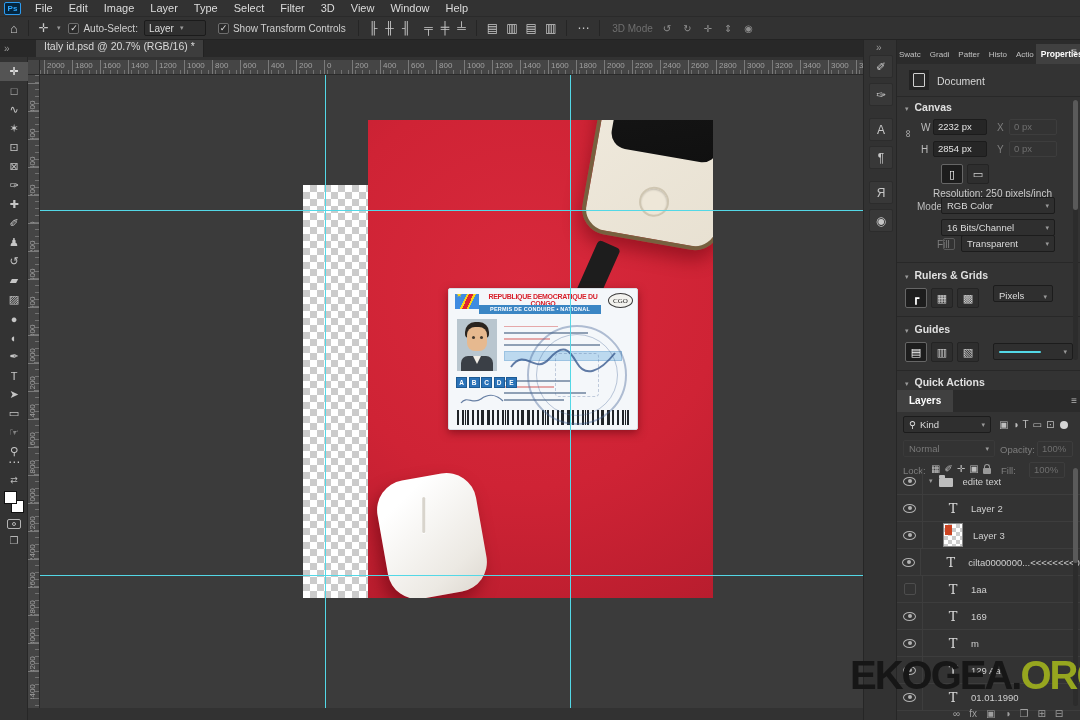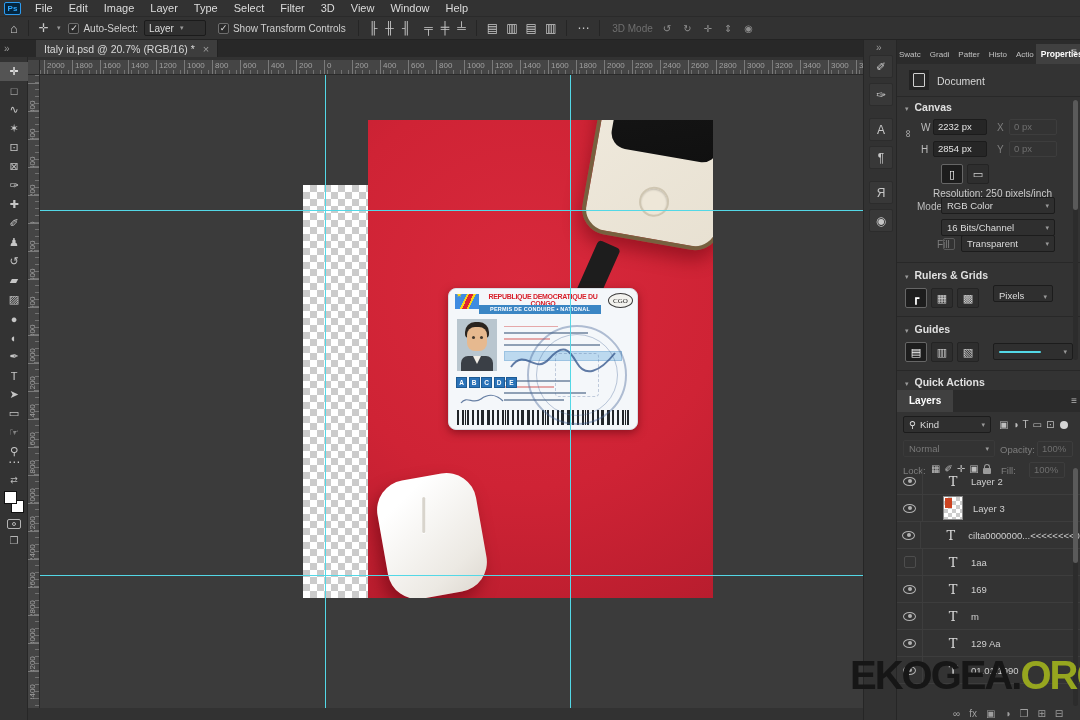--- a/index.html
+++ b/index.html
@@ -28,21 +28,21 @@
   .dd{ background:#2f2f2f; border:1px solid #1b1b1b; border-radius:2px; height:16px;
        display:inline-flex; align-items:center; padding:0 4px; gap:6px; color:#ddd;}
   .dd .car{ color:#9a9a9a; font-size:7px;}
   .grey-lab{ color:#6f6f6f; margin:0 6px;}
   .ob-label{color:#cfcfcf; margin-right:6px;}
 
   
   #tabbar{ left:0; top:40px; width:863px; height:17px; background:#282828;}
   #tab-collapse{ left:4px; top:43px; color:#9a9a9a; font-size:10px;}
   #doctab{ left:36px; top:40px; height:17px; background:#3d3d3d; display:flex; align-items:center;
-           padding:0 8px; gap:8px; font-size:10.5px; color:#d8d8d8; border-right:1px solid #222;}
+           padding:0 8px; gap:8px; font-size:10.5px; color:#d8d8d8; border-right:1px solid #222;flex-direction:column;}
   #doctab .close{ color:#9a9a9a; font-size:11px;}
 
   
   #toolbar{ left:0; top:57px; width:28px; height:663px; background:#333333; border-right:1px solid #272727;}
   .tool{ width:28px; height:19px; display:flex; align-items:center; justify-content:center;
          color:#c6c6c6; font-size:11px;}
   .tool.active{ background:#545454; color:#fff;}
   #tb-extra{ left:0; top:455px; width:28px; display:flex; flex-direction:column; align-items:center; gap:6px;}
   .swapic{ color:#bbb; font-size:9px;}
   #swatches{ position:relative; width:20px; height:22px;}
@@ -87,21 +87,21 @@
   #phone{ left:210px; top:-310px; width:140px; height:420px; transform:rotate(10deg); transform-origin:0 100%;
           background:linear-gradient(135deg,#f6f1e6,#e8e1d2); border:4px solid #77603f; border-radius:26px;
           box-shadow:0 10px 18px rgba(90,0,10,.45);}
   #phone-screen{ position:absolute; left:12px; right:12px; top:12px; bottom:84px;
                  background:linear-gradient(160deg,#232323,#101010); border-radius:16px;}
   #home-btn{ position:absolute; left:50%; bottom:22px; width:30px; height:30px; margin-left:-15px;
              border-radius:50%; background:#eee7d8; border:2px solid #cfc6b2; box-shadow:inset 0 1px 2px rgba(0,0,0,.2);}
   #cable{ left:218px; top:122px; width:24px; height:58px; background:#1d1d1d; border-radius:4px; transform:rotate(24deg);}
 
   
-  #idcard{ left:80px; top:168px; width:190px; height:142px; background:#f4f7fa; border-radius:8px;
+  #idcard{ left:80px; top:168px; width:190px; height:142px; background:#f4f7fa; border-radius:2px;
            box-shadow:0 3px 8px rgba(80,0,10,.5); overflow:hidden; border:1px solid #d8dee5;}
   #card-flag{ position:absolute; left:6px; top:5px; width:24px; height:15px; background:#3f8be0; overflow:hidden;}
   #card-flag:before{ content:''; position:absolute; inset:0;
      background:linear-gradient(115deg, transparent 38%, #f7d618 38%, #f7d618 45%, #e02330 45%, #e02330 60%, #f7d618 60%, #f7d618 67%, transparent 67%);}
   #card-flag .star{ position:absolute; left:1px; top:-3px; color:#f7d618; font-size:7px;}
   #card-country{ position:absolute; left:32px; top:4px; width:124px; color:#d81f2a; font-size:7px;
                  font-weight:bold; letter-spacing:-0.3px; text-align:center; line-height:7px;}
   #card-badge{ position:absolute; right:4px; top:4px; width:25px; height:15px; border:1.5px solid #3a3a3a;
                border-radius:50%; background:#f2f2ee; color:#222; font-size:7px; font-family:"Liberation Serif","DejaVu Serif",serif;
                display:flex; align-items:center; justify-content:center;}
@@ -699,20 +699,28 @@
       <span class="lockcss"></span>
     </span>
     <span class="plabel dim" style="left:104px;top:425px;font-size:9.5px;">Fill:</span>
     <span class="ibox disabled" style="left:132px;top:422px;width:36px;">100%</span>
 
     <div id="layer-rows">
       <div class="lrow">
         <span class="eyecell">
             <span class="eye"></span>
           </span>
+        <span class="gcar">▾</span>
+        <span class="folder"></span>
+        <span class="lname">edite text</span>
+      </div>
+      <div class="lrow">
+        <span class="eyecell">
+            <span class="eye"></span>
+          </span>
         <span class="tic">T</span>
         <span class="lname">Layer 2</span>
       </div>
       <div class="lrow">
         <span class="eyecell">
             <span class="eye"></span>
           </span>
         <span class="lthumb"></span>
         <span class="lname">Layer 3</span>
       </div>

